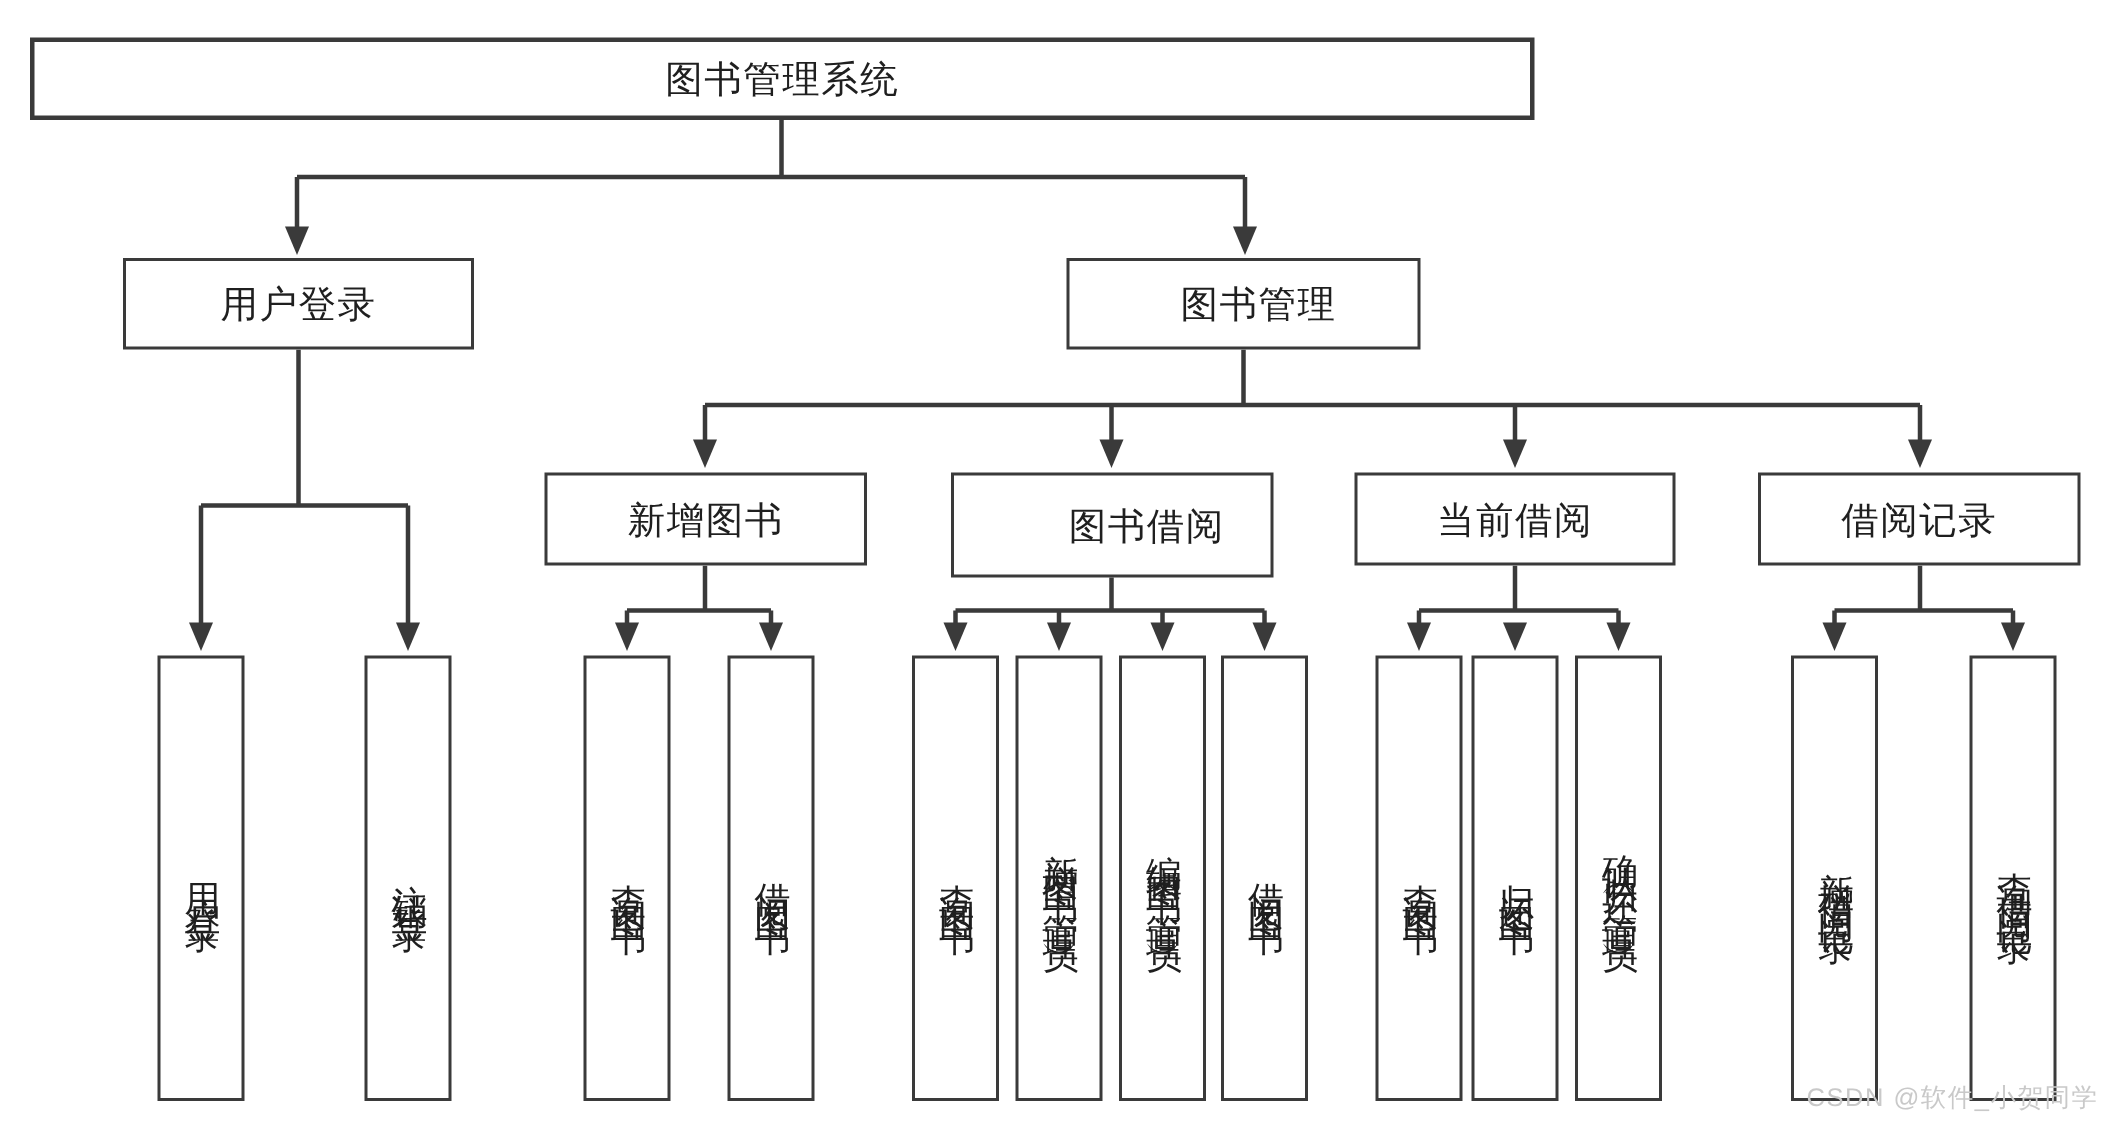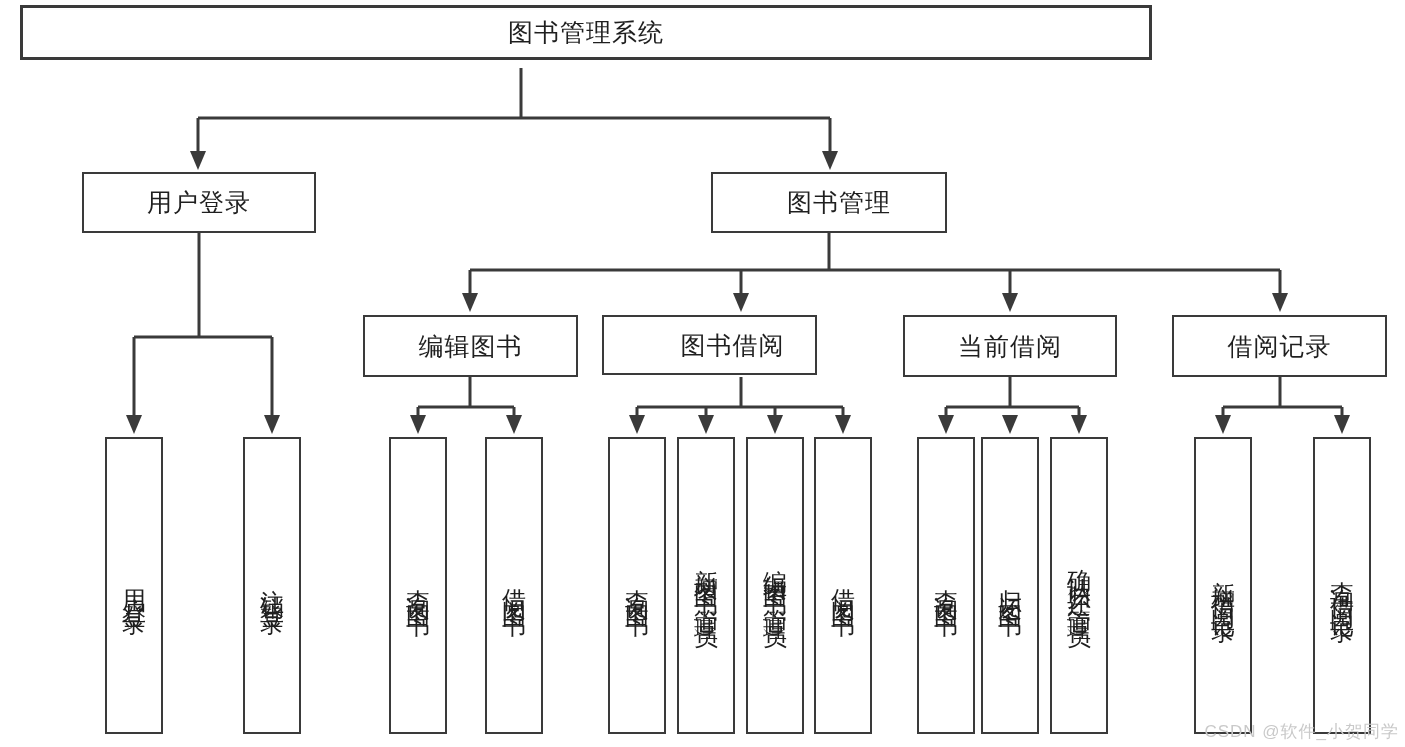--- a/index.html
+++ b/index.html
@@ -70,35 +70,35 @@
       <polygon points="767,415 783,415 775,434"></polygon>
       <polygon points="835,415 851,415 843,434"></polygon>
       <polygon points="938,415 954,415 946,434"></polygon>
       <polygon points="1002,415 1018,415 1010,434"></polygon>
       <polygon points="1071,415 1087,415 1079,434"></polygon>
       <polygon points="1215,415 1231,415 1223,434"></polygon>
       <polygon points="1334,415 1350,415 1342,434"></polygon>
     </g>
   </svg>
 
-  <div class="box root-box" style="left:20px; top:5px; width:1132px; height:55px;">
+  <div class="box root-box" style="left:20px; top:25px; width:1003px; height:55px;">
     <span class="hlabel">图书管理系统</span>
   </div>
 
   <div class="box" style="left:82px; top:172px; width:234px; height:61px;">
     <span class="hlabel">用户登录</span>
   </div>
   <div class="box" style="left:711px; top:172px; width:236px; height:61px;padding-left:20px;">
     <span class="hlabel">图书管理</span>
   </div>
 
   <div class="box" style="left:363px; top:315px; width:215px; height:62px;">
-    <span class="hlabel">编辑图书</span>
+    <span class="hlabel">新增图书</span>
   </div>
-  <div class="box" style="left:602px; top:315px; width:215px; height:60px;padding-left:46px;">
+  <div class="box" style="left:634px; top:315px; width:215px; height:70px;padding-left:46px;">
     <span class="hlabel">图书借阅</span>
   </div>
   <div class="box" style="left:903px; top:315px; width:214px; height:62px;align-items:center;">
     <span class="hlabel">当前借阅</span>
   </div>
   <div class="box" style="left:1172px; top:315px; width:215px; height:62px;">
     <span class="hlabel">借阅记录</span>
   </div>
 
   <div class="box" style="left:105px; top:437px; width:58px; height:297px;">

